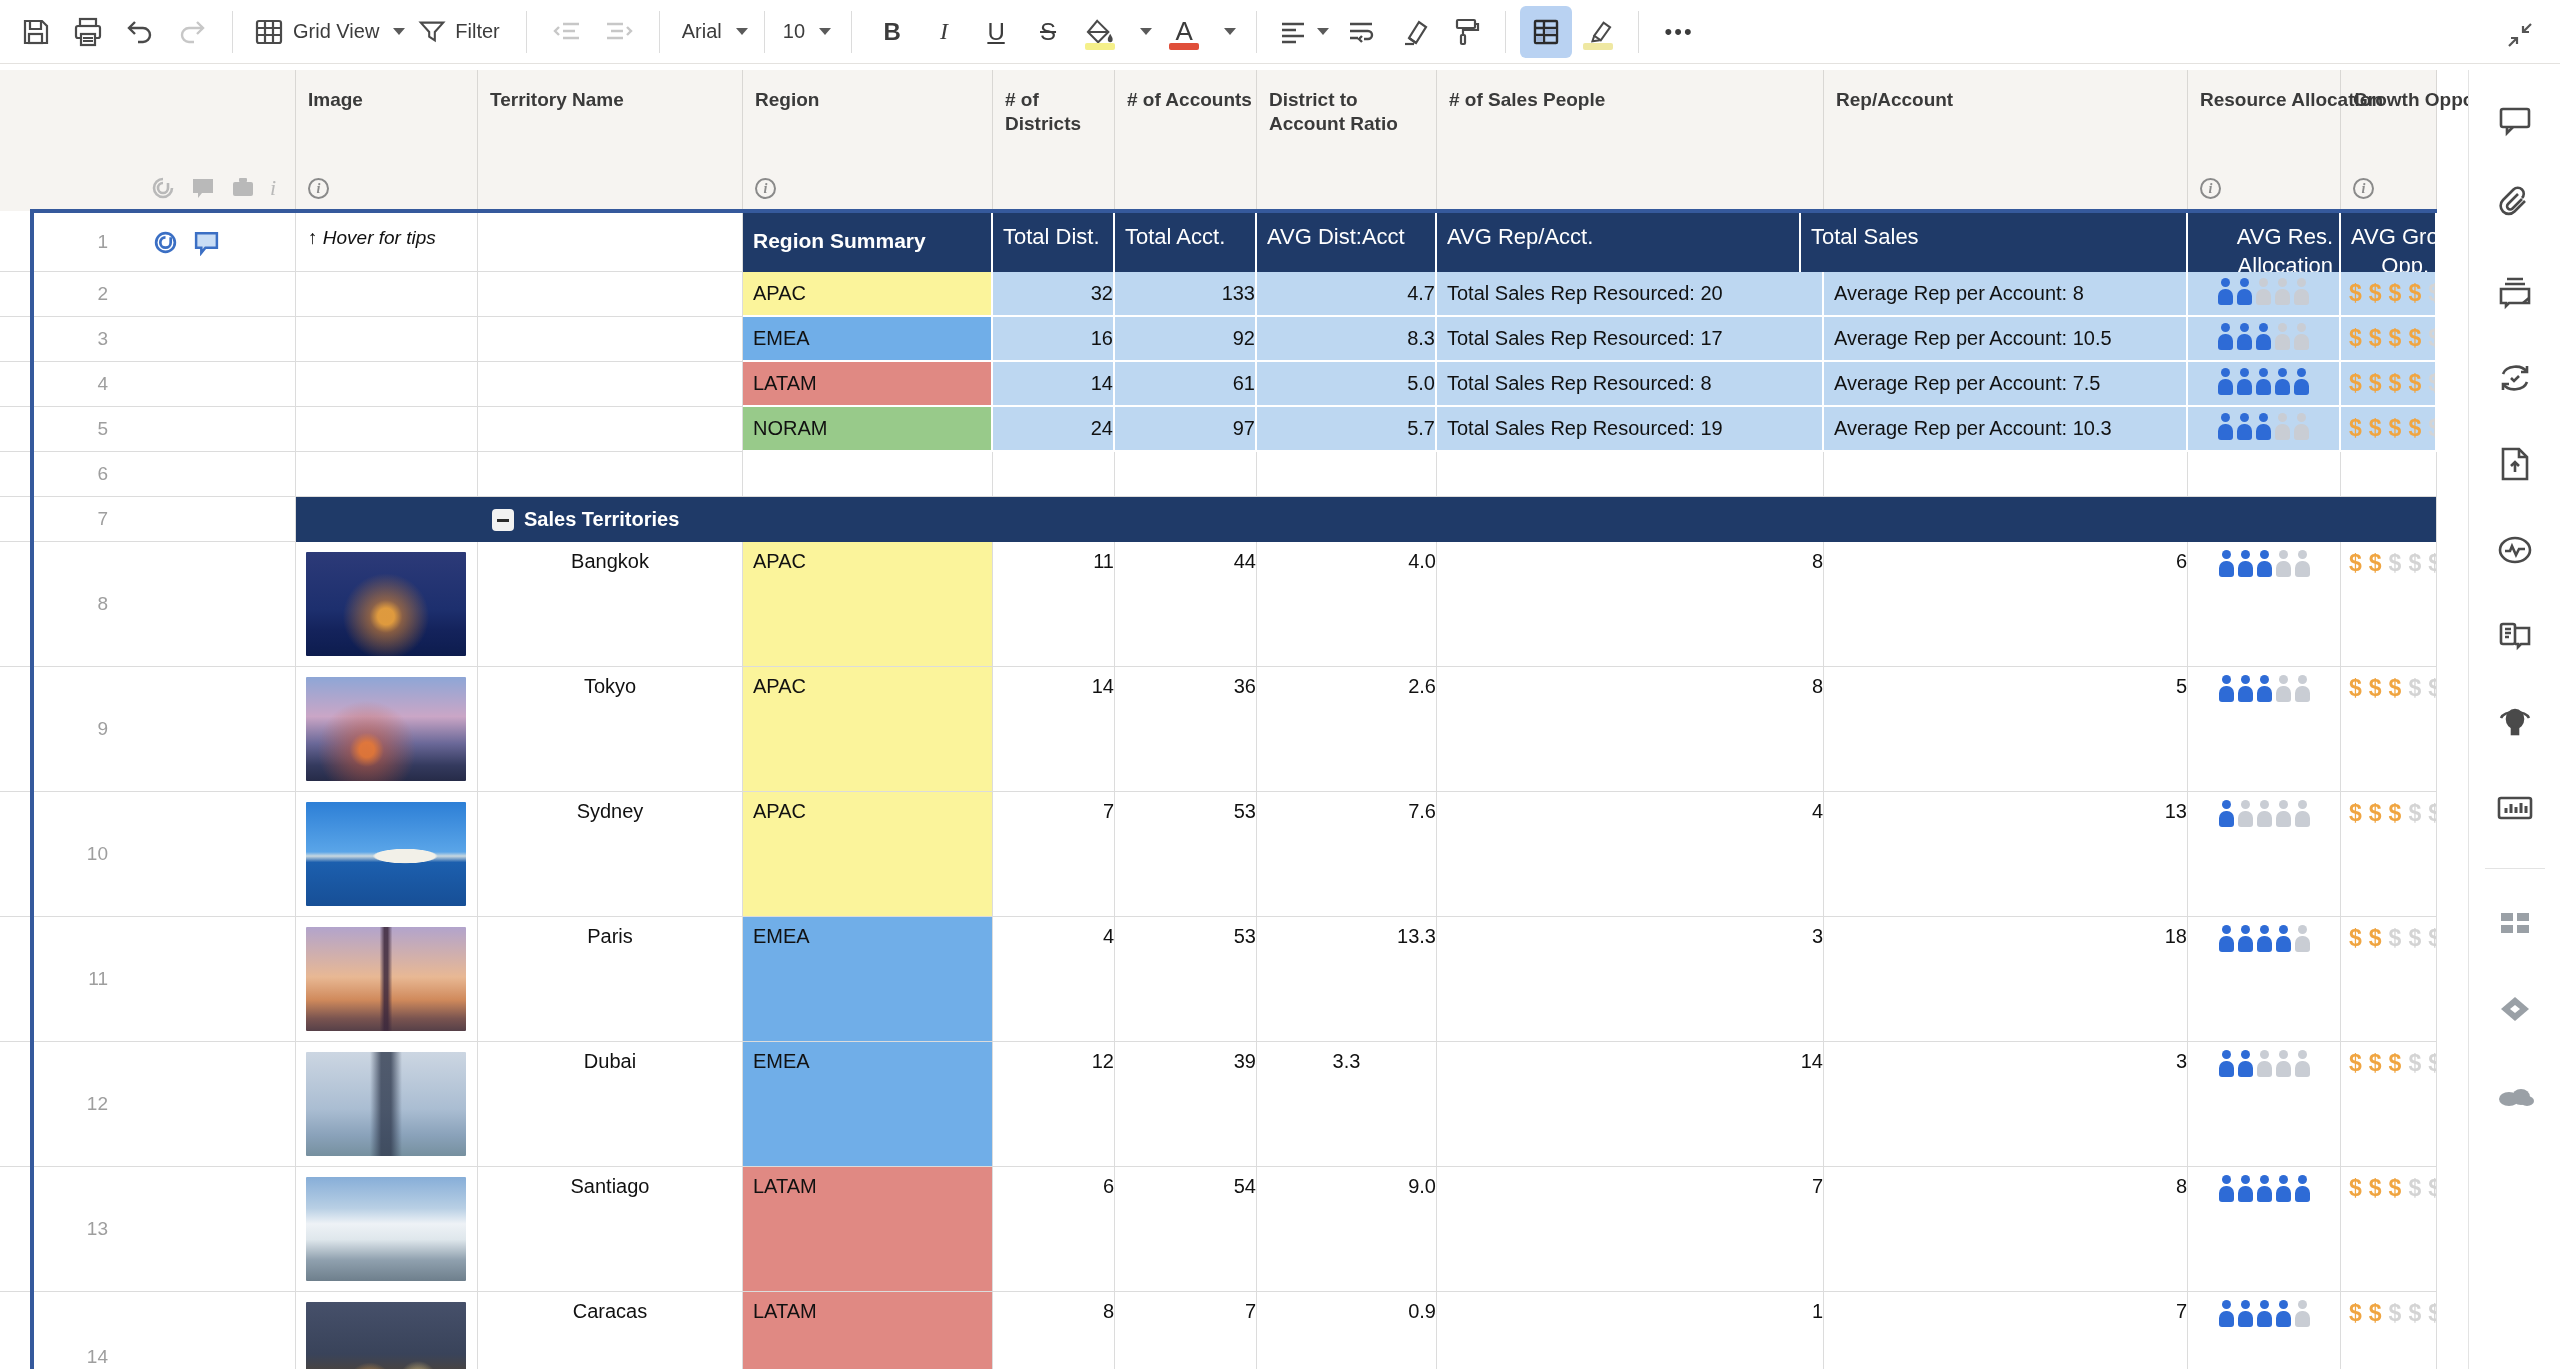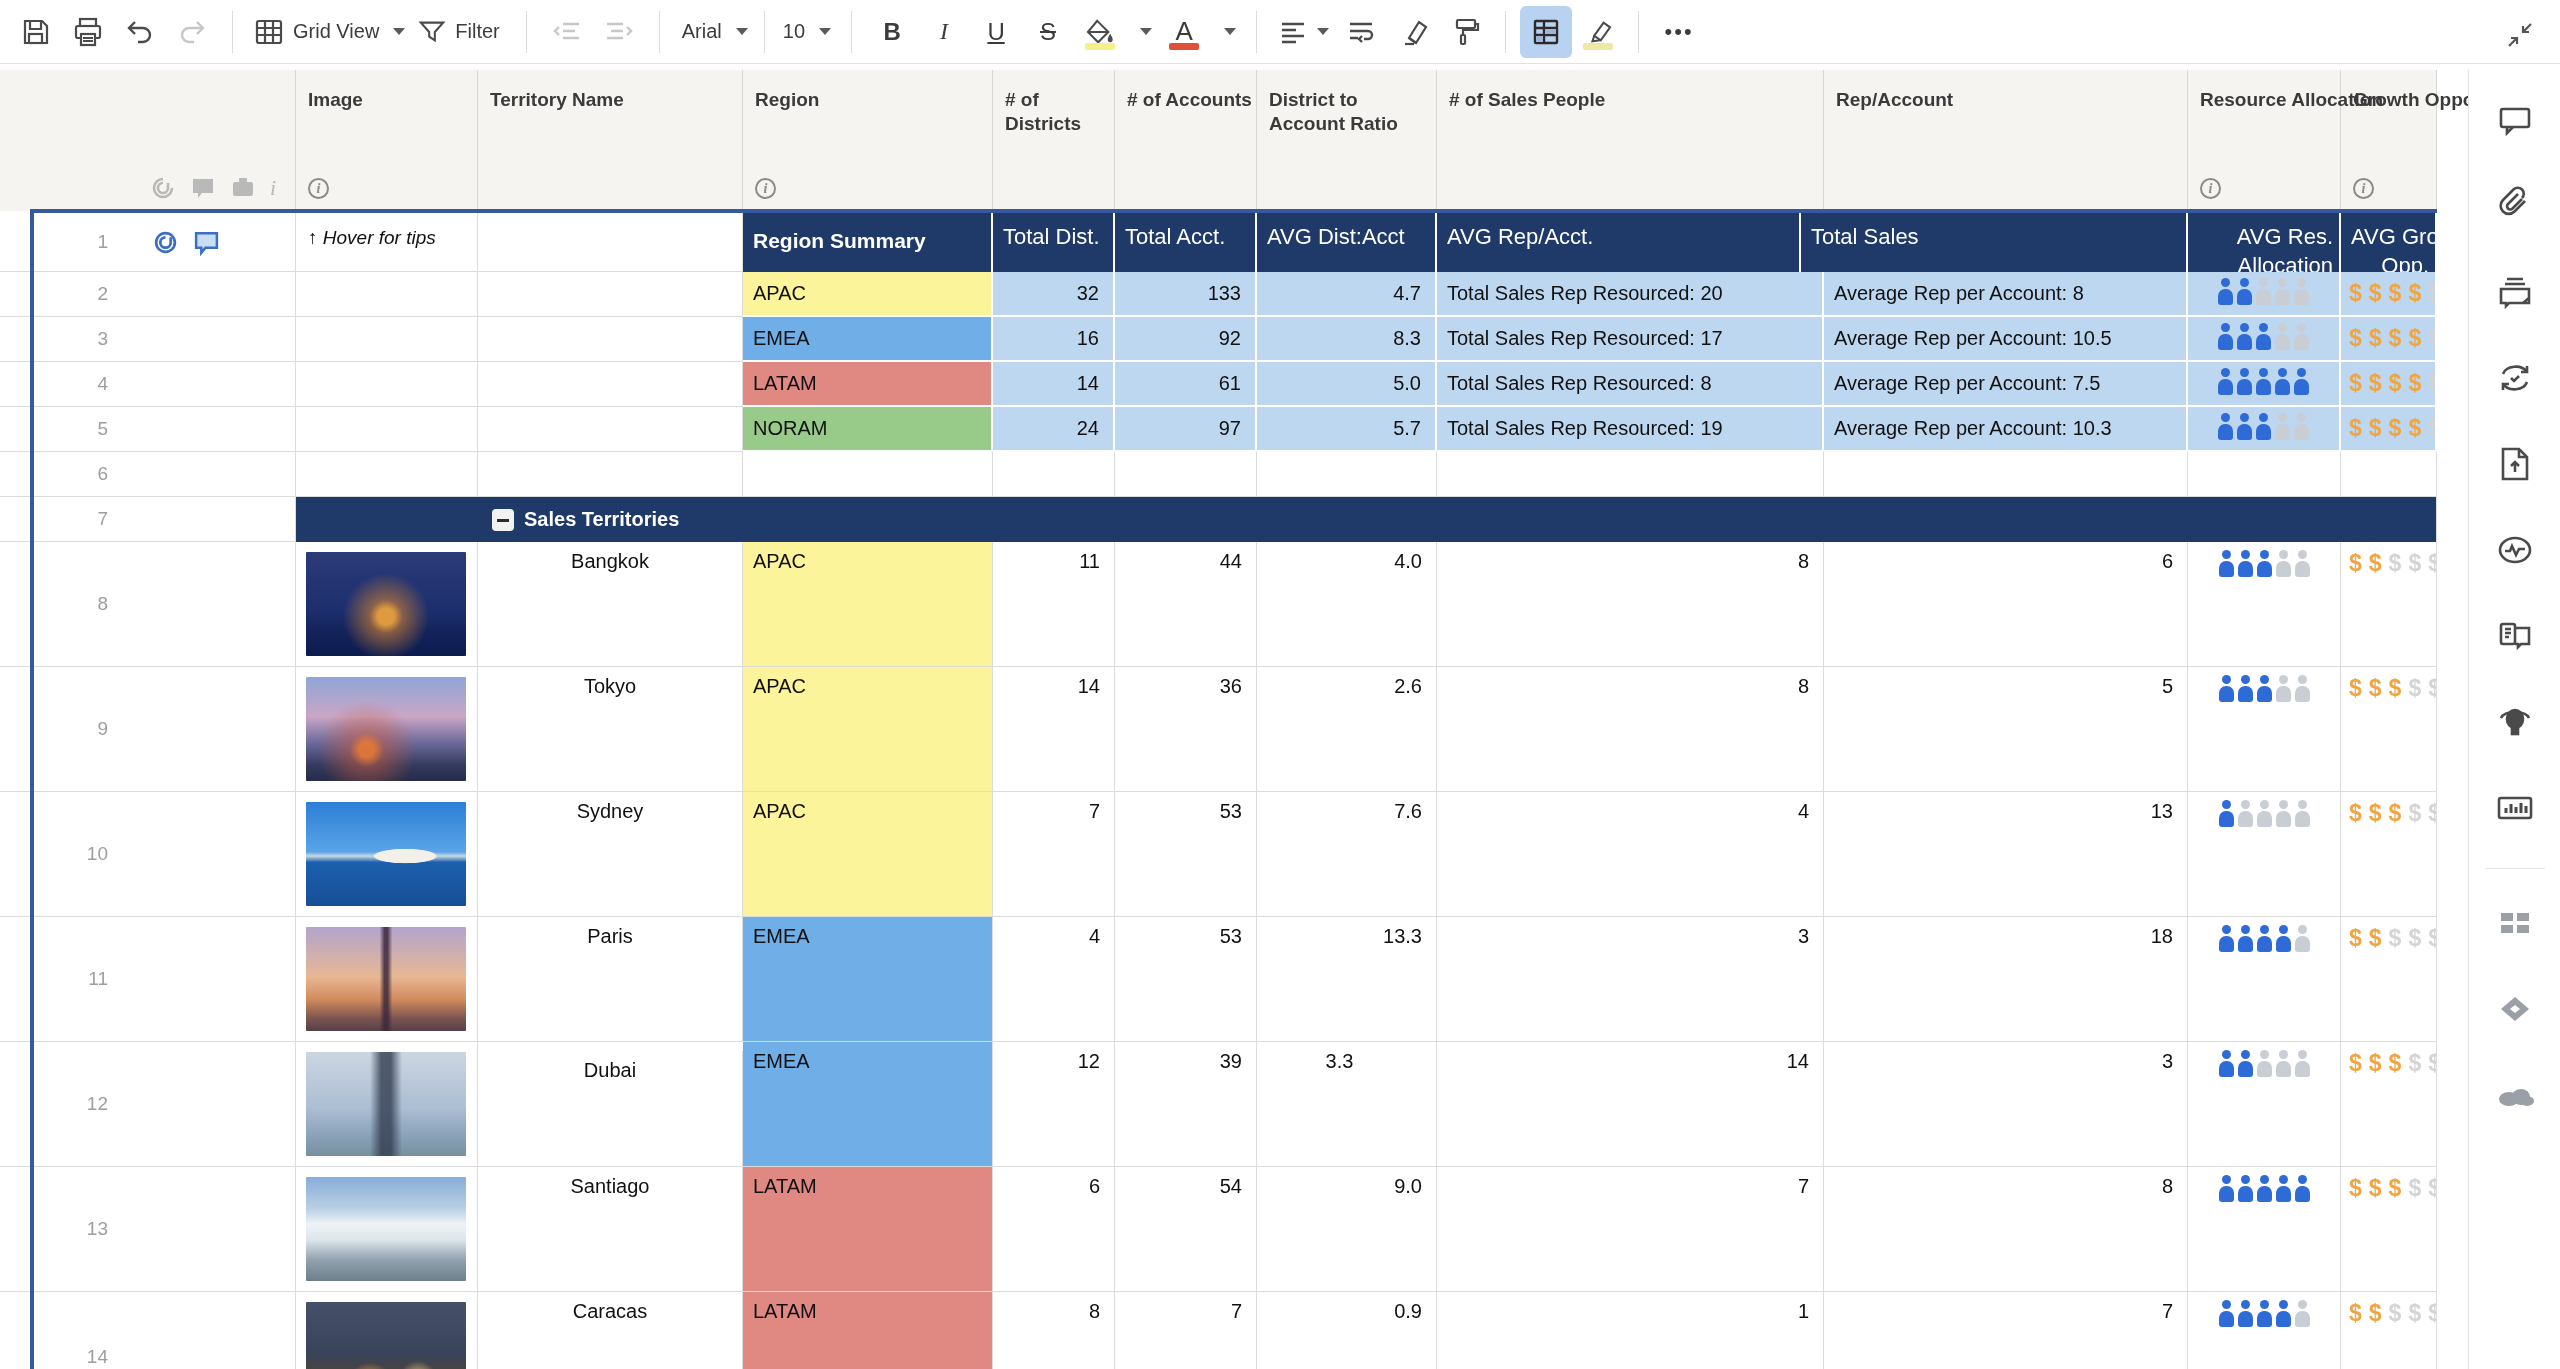--- a/index.html
+++ b/index.html
@@ -41,21 +41,21 @@
   #rows { position:absolute; left:0; top:143px; width:2437px; height:1156px; background:#fff; }
   .row { display:flex; width:2437px; }
   .cell { border-right:1px solid #dcdcdc; border-bottom:1px solid #dcdcdc; overflow:hidden; position:relative;
     font-size:20px; color:#111; background:#fff; }
   .gutter { display:flex; align-items:center; }
   .rownum { width:108px; text-align:right; font-size:19px; color:#9e9e9e; flex:none; }
   .row-attach { display:flex; gap:14px; margin-left:44px; color:#3b6fc4; }
   .navy { background:#1f3a68 !important; color:#fff; border-right:2px solid #fff !important; border-bottom:0 !important; }
   .navy .nv-lbl { font-size:22px; padding:10px 8px 0 10px; display:block; line-height:1.3; }
   .lblue { background:#bdd7f1 !important; border-right:2px solid #fff !important; border-bottom:2px solid #fff !important; }
-  .num { text-align:right; padding-right:14px; }
+  .num { text-align:right; }
   .vmid { display:flex; align-items:center; }
   .vmid.num { justify-content:flex-end; }
   .ltext { padding-left:10px; }
   .vtop { padding-top:8px; }
   .tname { text-align:center; }
   .region-lbl { padding:8px 0 0 10px; }
 
   .person { width:15px; height:27px; display:inline-block; position:relative; margin:0 2px; }
   .person:before { content:""; position:absolute; top:0; left:3px; width:9px; height:9px; border-radius:50%; background:inherit; }
   .person:after { content:""; position:absolute; top:11px; left:0; width:15px; height:16px;
@@ -551,21 +551,21 @@
         <div class="cell vtop" style="width: 153px; flex: 0 0 auto; text-align: center;"><span><span class="person f"></span><span class="person f"></span><span class="person f"></span><span class="person f"></span><span class="person e"></span></span></div>
         <div class="cell vtop" style="width: 96px; flex: 0 0 auto;"><span class="dollars"><span class="f">$</span><span class="f">$</span><span class="e">$</span><span class="e">$</span><span class="e">$</span></span></div>
       </div>
       <div class="row" style="height: 125px;">
         <div class="cell gutter" style="width: 296px; flex: 0 0 auto;">
           <div class="rownum">12</div>
         </div>
         <div class="cell " style="width: 182px; flex: 0 0 auto;">
           <div class="timg img-dubai"></div>
         </div>
-        <div class="cell vtop tname" style="width: 265px; flex: 0 0 auto; margin-top: 9px;">Dubai</div>
+        <div class="cell vtop tname" style="width: 265px; flex: 0 0 auto;">Dubai</div>
         <div class="cell " style="width: 250px; flex: 0 0 auto; background: rgb(112, 174, 232);">
           <div class="region-lbl">EMEA</div>
         </div>
         <div class="cell vtop num" style="width: 122px; flex: 0 0 auto;">12</div>
         <div class="cell vtop num" style="width: 142px; flex: 0 0 auto;">39</div>
         <div class="cell vtop num" style="width: 180px; flex: 0 0 auto; text-align: center;">3.3</div>
         <div class="cell vtop num" style="width: 387px; flex: 0 0 auto;">14</div>
         <div class="cell vtop num" style="width: 364px; flex: 0 0 auto;">3</div>
         <div class="cell vtop" style="width: 153px; flex: 0 0 auto; text-align: center;"><span><span class="person f"></span><span class="person f"></span><span class="person e"></span><span class="person e"></span><span class="person e"></span></span></div>
         <div class="cell vtop" style="width: 96px; flex: 0 0 auto;"><span class="dollars"><span class="f">$</span><span class="f">$</span><span class="f">$</span><span class="e">$</span><span class="e">$</span></span></div>

